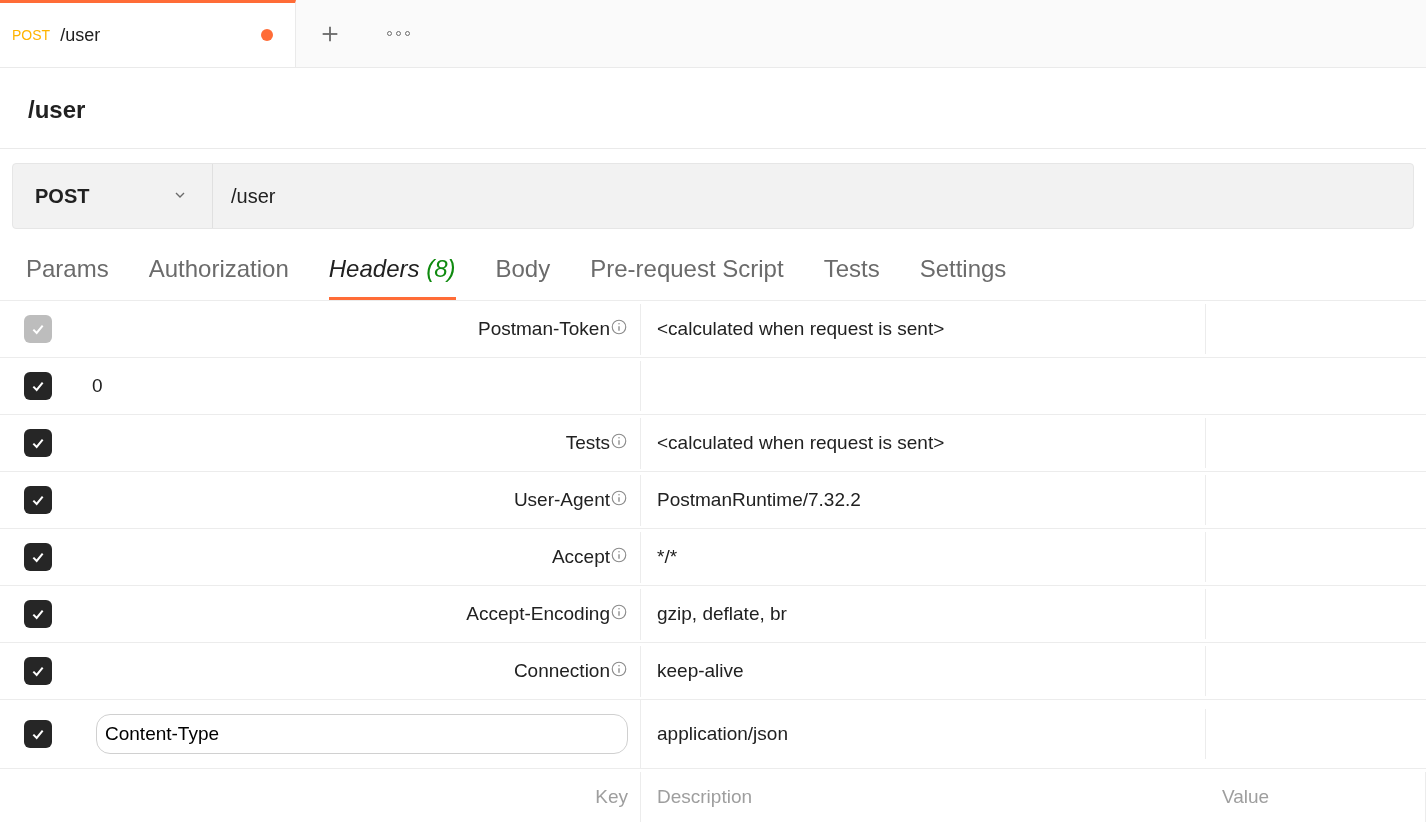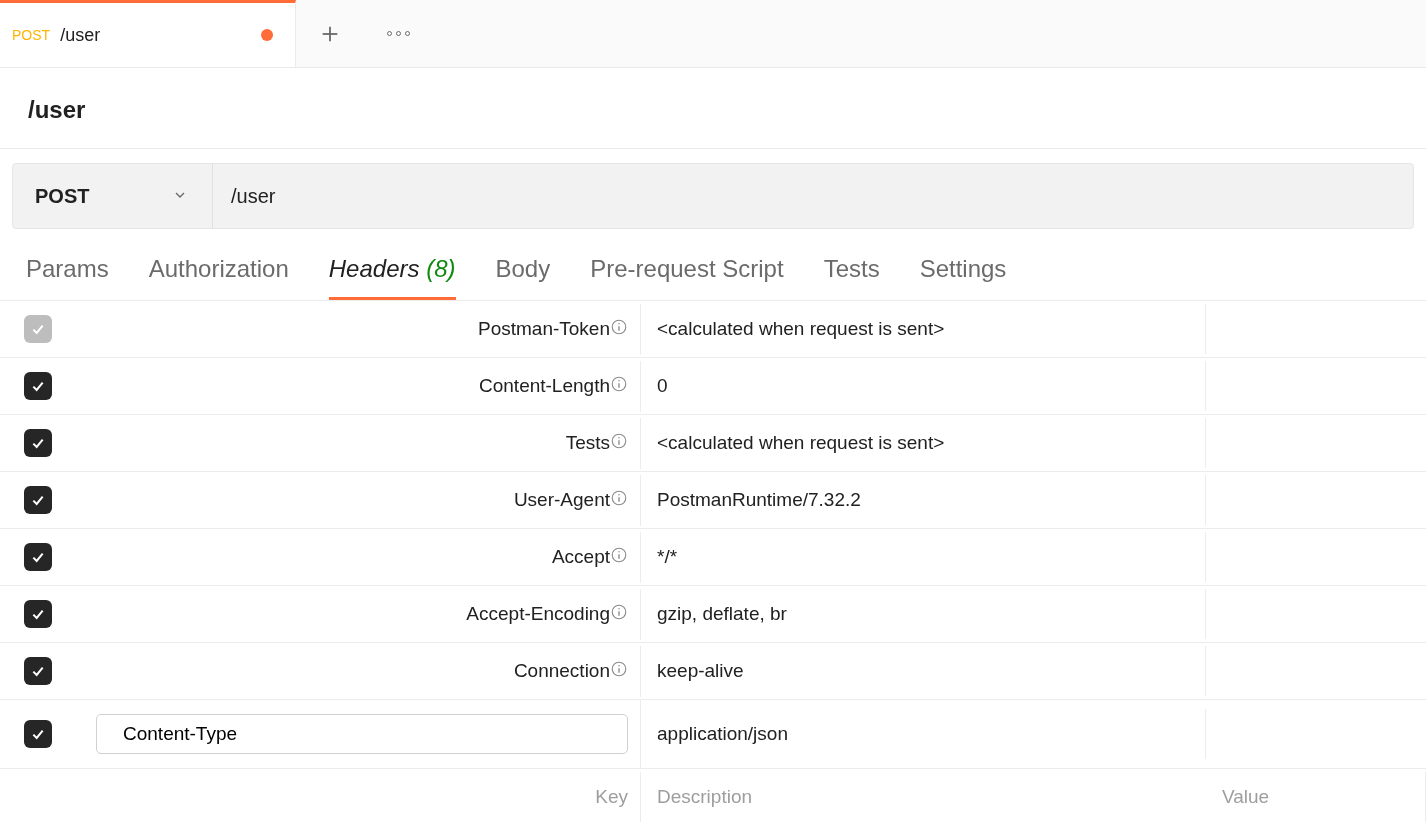--- a/index.html
+++ b/index.html
@@ -115,22 +115,22 @@
   .cell-desc { }
   .checkbox {
     width:28px;height:28px;border-radius:6px;
     display:flex;align-items:center;justify-content:center;
   }
   .checkbox.enabled { background:#262626; }
   .checkbox.disabled { background:#bdbdbd; }
   .checkbox svg { width:16px;height:16px; stroke:#fff; stroke-width:3; fill:none; }
   .info-icon svg { width:18px;height:18px; stroke:#8a8a8a; fill:none; }
   .editable-key {
-    border:1px solid #d0d0d0; background:#fff; border-radius:5px;
-    padding:8px 26px; font-size:19px; width: calc(100% - 4px);
+    border:1px solid #d0d0d0; background:#fff; border-radius:14px;
+    padding:8px 8px; font-size:19px; width: calc(100% - 4px);
   }
   .placeholder-row .cell { color:#9e9e9e; }
 </style>
 </head>
 <body>
 
 <div class="tabbar">
   <div class="tab">
     <span class="method">POST</span>
     <span class="tab-title">/user</span>
@@ -203,28 +203,20 @@
       <div class="cell cell-desc"></div>
     </div>
     <div class="row">
       <div class="cell cell-check">
         <div class="checkbox enabled">
           <svg viewBox="0 0 24 24">
             <polyline points="5 13 10 18 19 7"></polyline>
           </svg>
         </div>
       </div>
-      <div class="cell cell-key">
-        <span>Content-Length</span>
-        <span class="info-icon"><svg viewBox="0 0 24 24">
-            <circle cx="12" cy="12" r="9" stroke-width="1.5"></circle>
-            <line x1="12" y1="11" x2="12" y2="17" stroke-width="1.8"></line>
-            <circle cx="12" cy="7.5" r="1" fill="#8a8a8a" stroke="none"></circle>
-          </svg></span>
-      </div>
       <div class="cell cell-value">0</div>
       <div class="cell cell-desc"></div>
     </div>
     <div class="row">
       <div class="cell cell-check">
         <div class="checkbox enabled">
           <svg viewBox="0 0 24 24">
             <polyline points="5 13 10 18 19 7"></polyline>
           </svg>
         </div>

